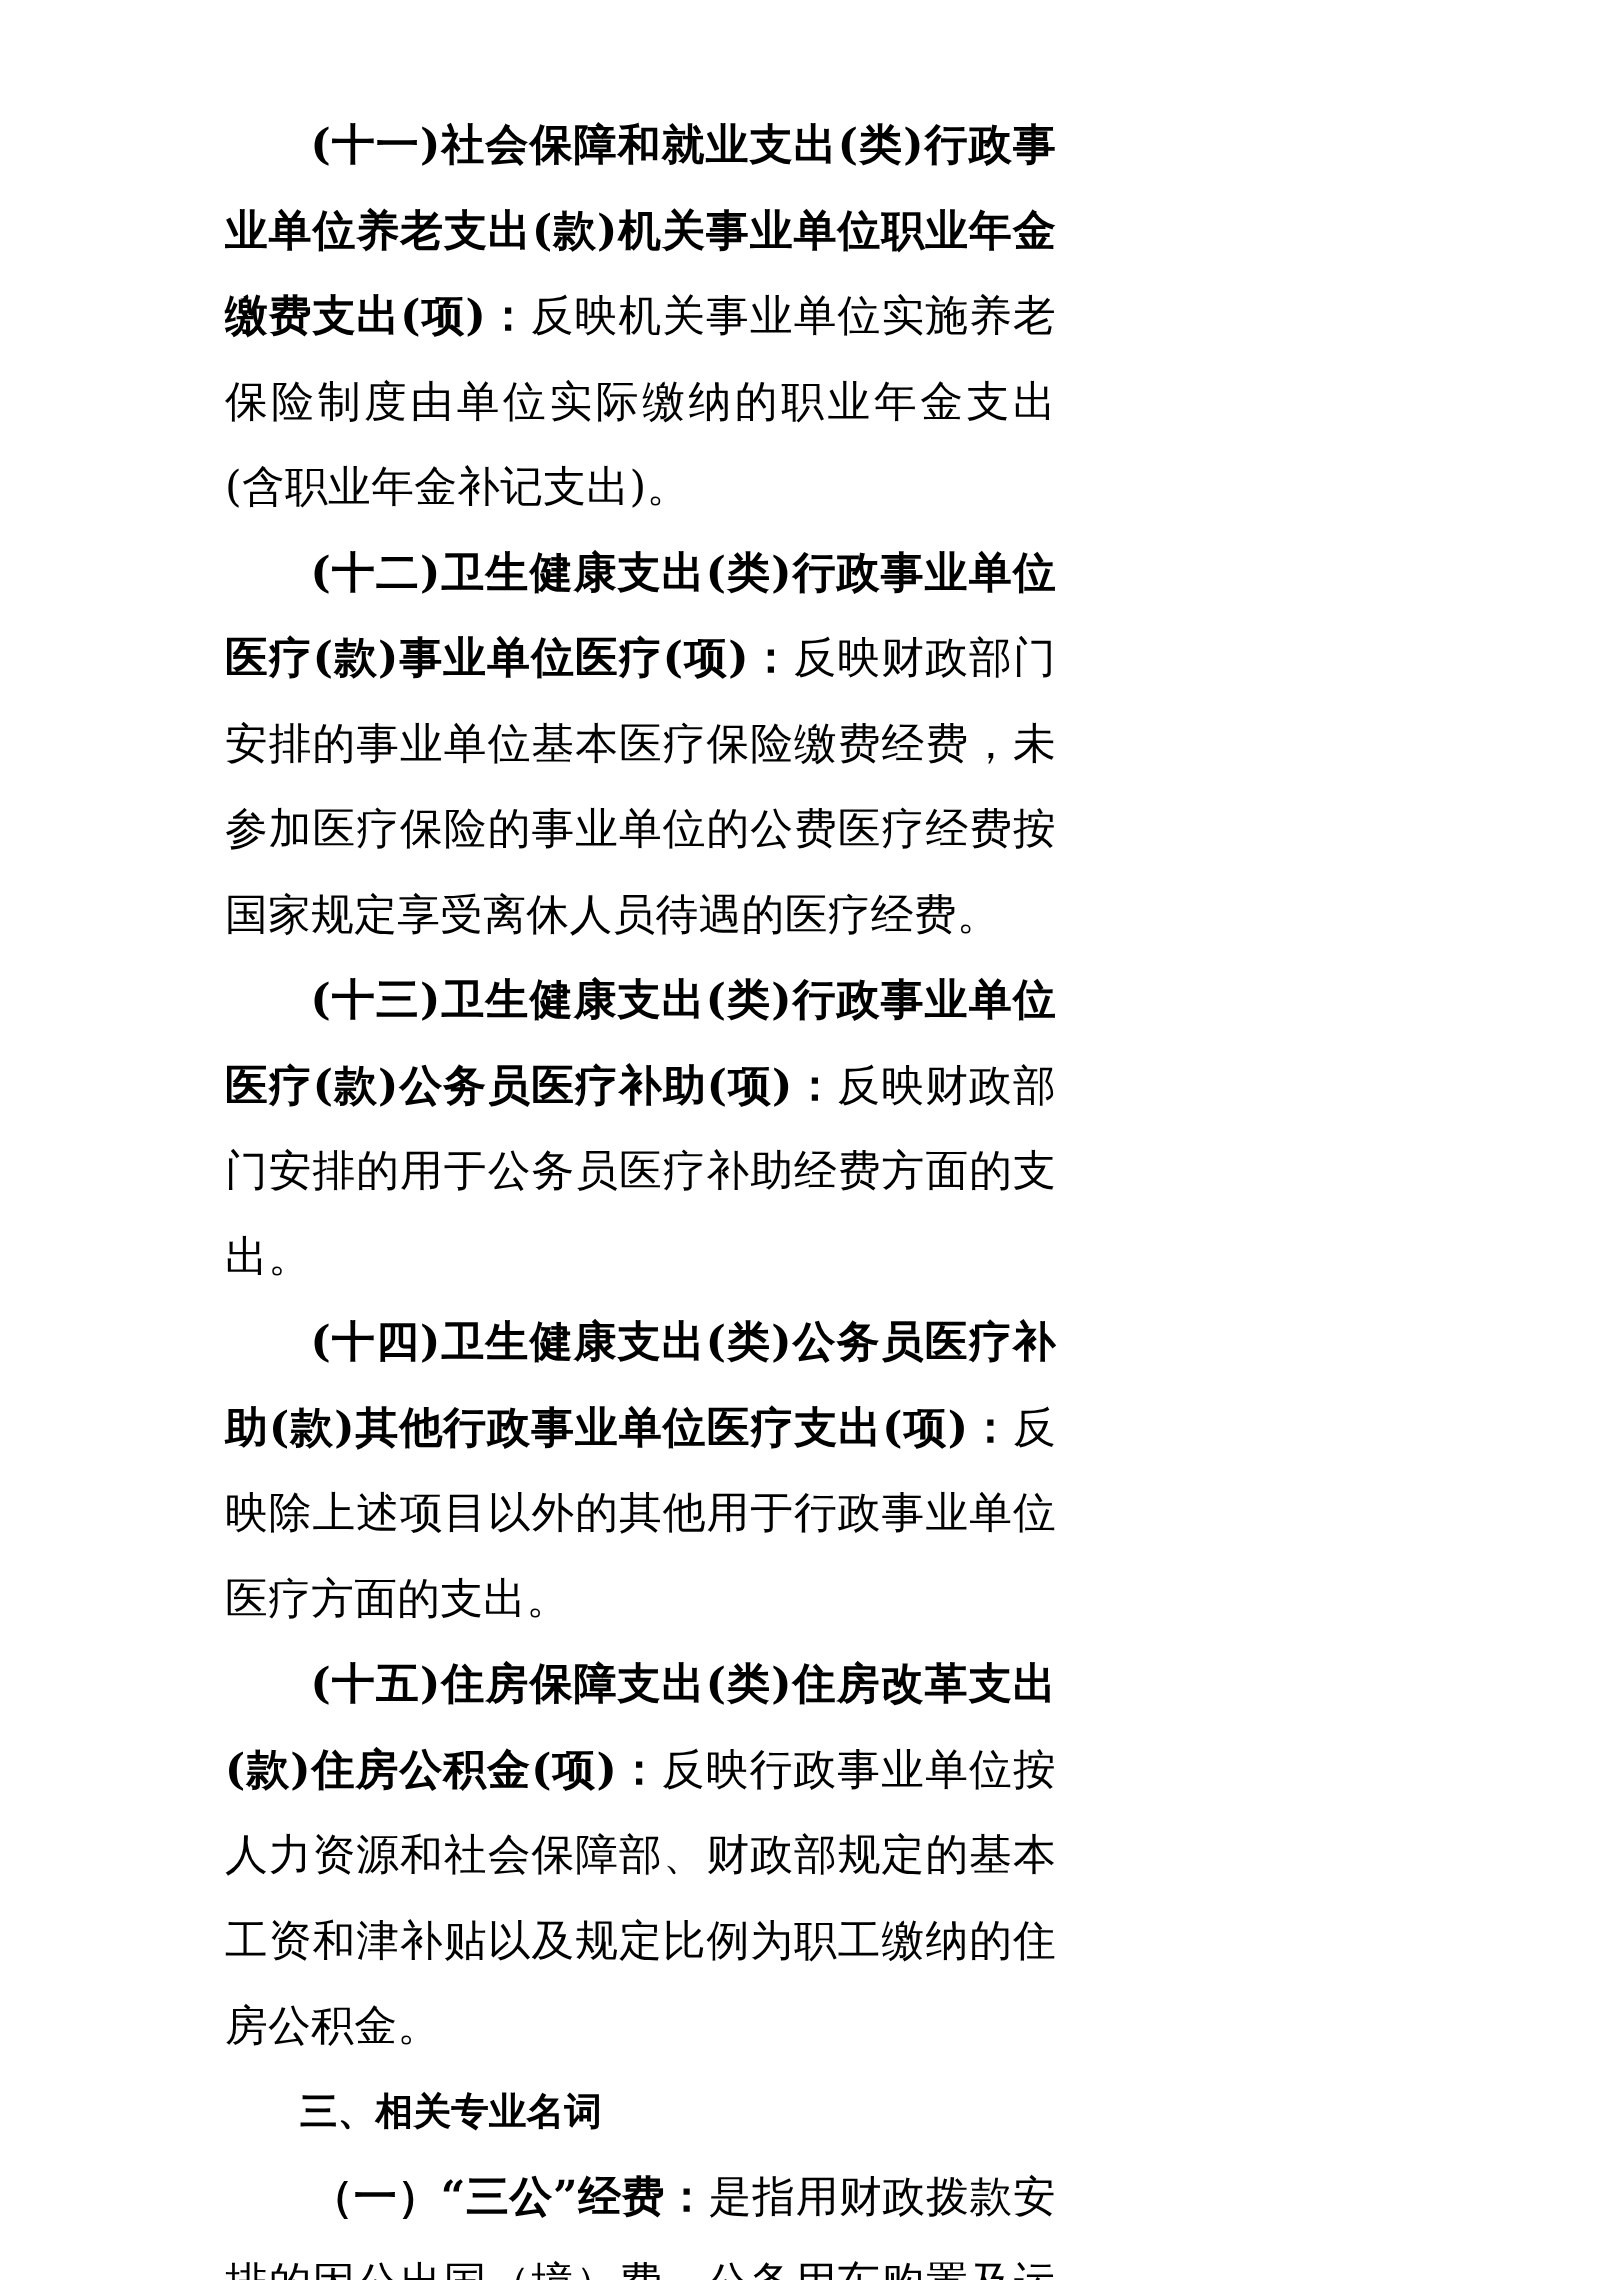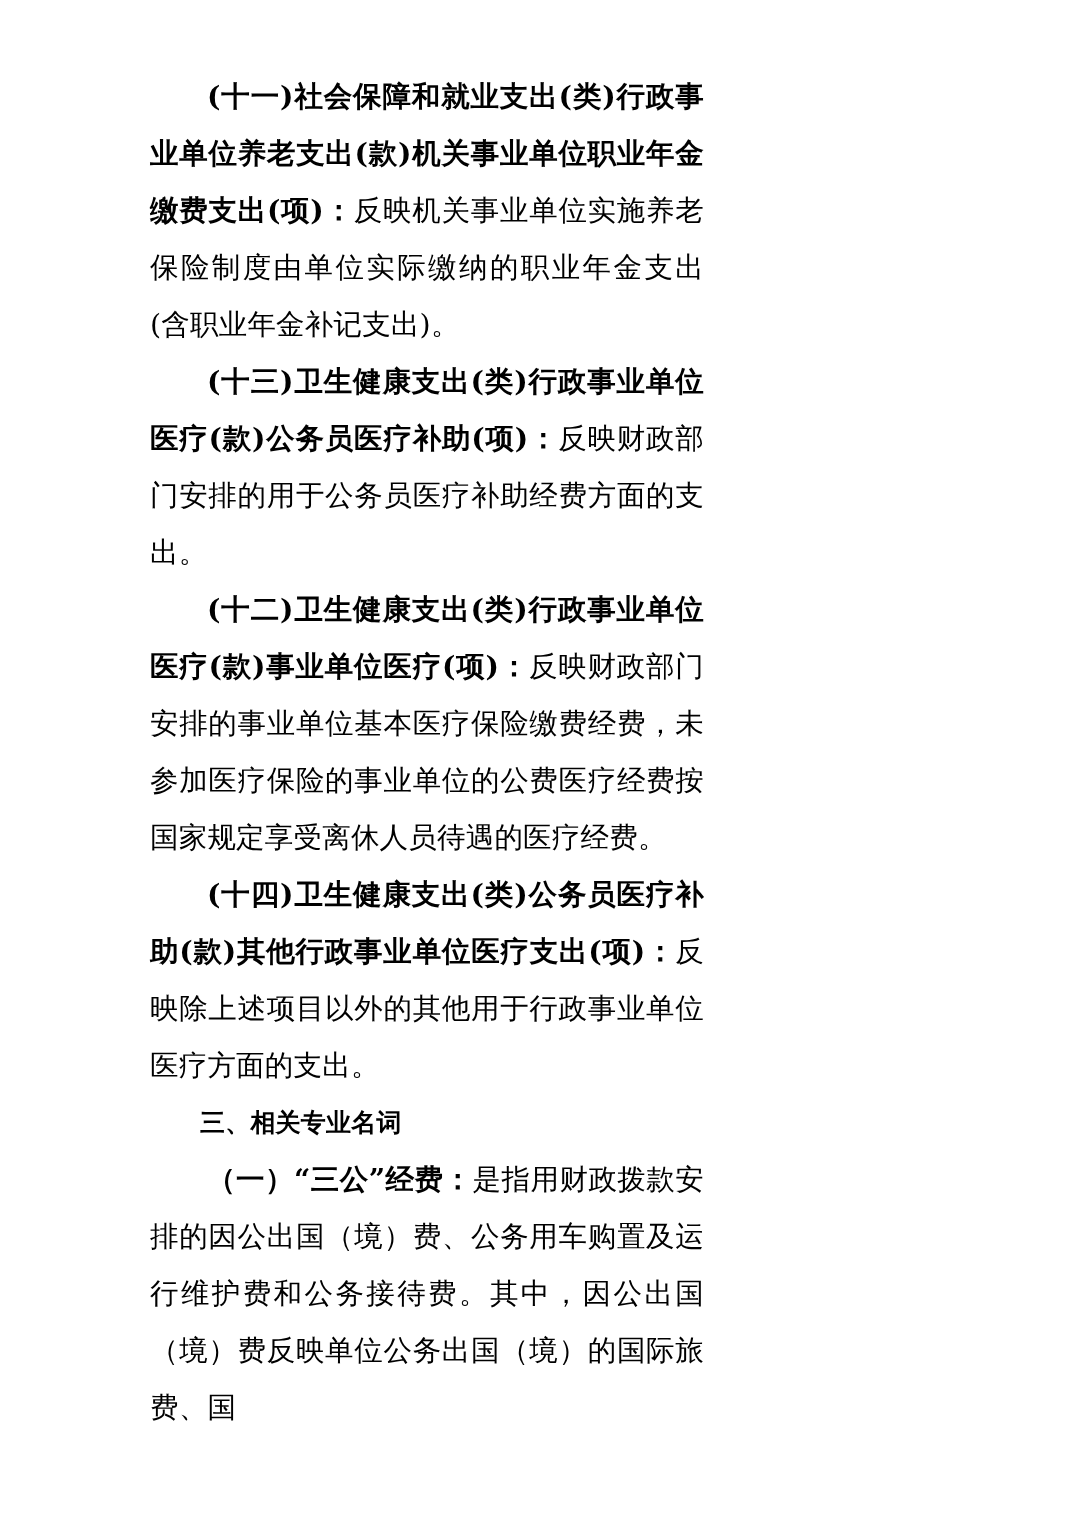--- a/index.html
+++ b/index.html
@@ -63,31 +63,34 @@
 <body>
 
 <div class="page">
   <div class="body-text">
 
     <p class="para">
       <span class="lead">(十一)社会保障和就业支出(类)行政事业单位养老支出(款)机关事业单位职业年金缴费支出(项)：</span><span>反映机关事业单位实施养老保险制度由单位实际缴纳的职业年金支出(含职业年金补记支出)。</span>
     </p>
 
     <p class="para">
-      <span class="lead">(十三)卫生健康支出(类)行政事业单位医疗(款)公务员医疗补助(项)：</span><span>反映财政部门安排的用于公务员医疗补助经费方面的支出。</span>
+      <span class="lead">(十二)卫生健康支出(类)行政事业单位医疗(款)事业单位医疗(项)：</span><span>反映财政部门安排的事业单位基本医疗保险缴费经费，未参加医疗保险的事业单位的公费医疗经费按国家规定享受离休人员待遇的医疗经费。</span>
     </p>
 
     <p class="para">
-      <span class="lead">(十二)卫生健康支出(类)行政事业单位医疗(款)事业单位医疗(项)：</span><span>反映财政部门安排的事业单位基本医疗保险缴费经费，未参加医疗保险的事业单位的公费医疗经费按国家规定享受离休人员待遇的医疗经费。</span>
+      <span class="lead">(十三)卫生健康支出(类)行政事业单位医疗(款)公务员医疗补助(项)：</span><span>反映财政部门安排的用于公务员医疗补助经费方面的支出。</span>
     </p>
 
     <p class="para">
       <span class="lead">(十四)卫生健康支出(类)公务员医疗补助(款)其他行政事业单位医疗支出(项)：</span><span>反映除上述项目以外的其他用于行政事业单位医疗方面的支出。</span>
     </p>
 
+    <p class="para">
+      <span class="lead">(十五)住房保障支出(类)住房改革支出(款)住房公积金(项)：</span><span>反映行政事业单位按人力资源和社会保障部、财政部规定的基本工资和津补贴以及规定比例为职工缴纳的住房公积金。</span>
+    </p>
 
     <p class="section-heading">三、相关专业名词</p>
 
     <p class="para plain">
       <span class="lead">（一）“三公”经费：</span><span>是指用财政拨款安排的因公出国（境）费、公务用车购置及运行维护费和公务接待费。其中，因公出国（境）费反映单位公务出国（境）的国际旅费、国</span>
     </p>
 
   </div>
 
 </div>

